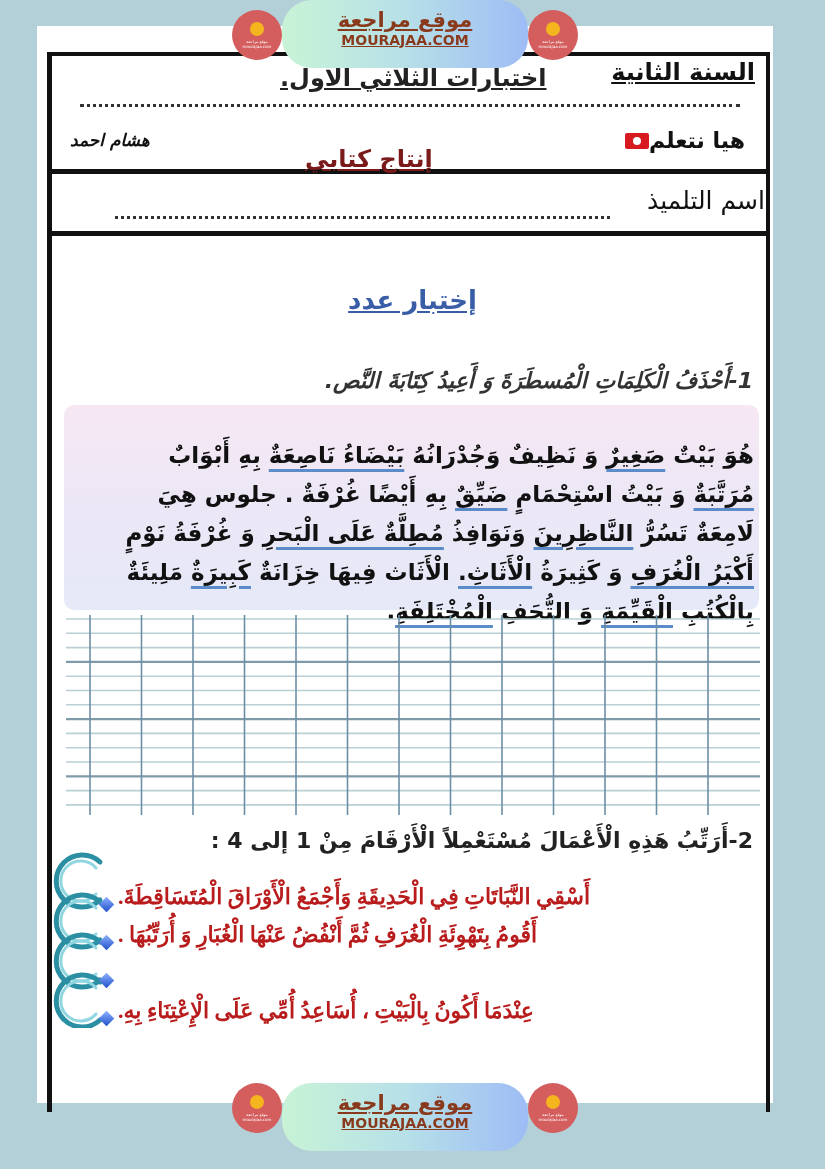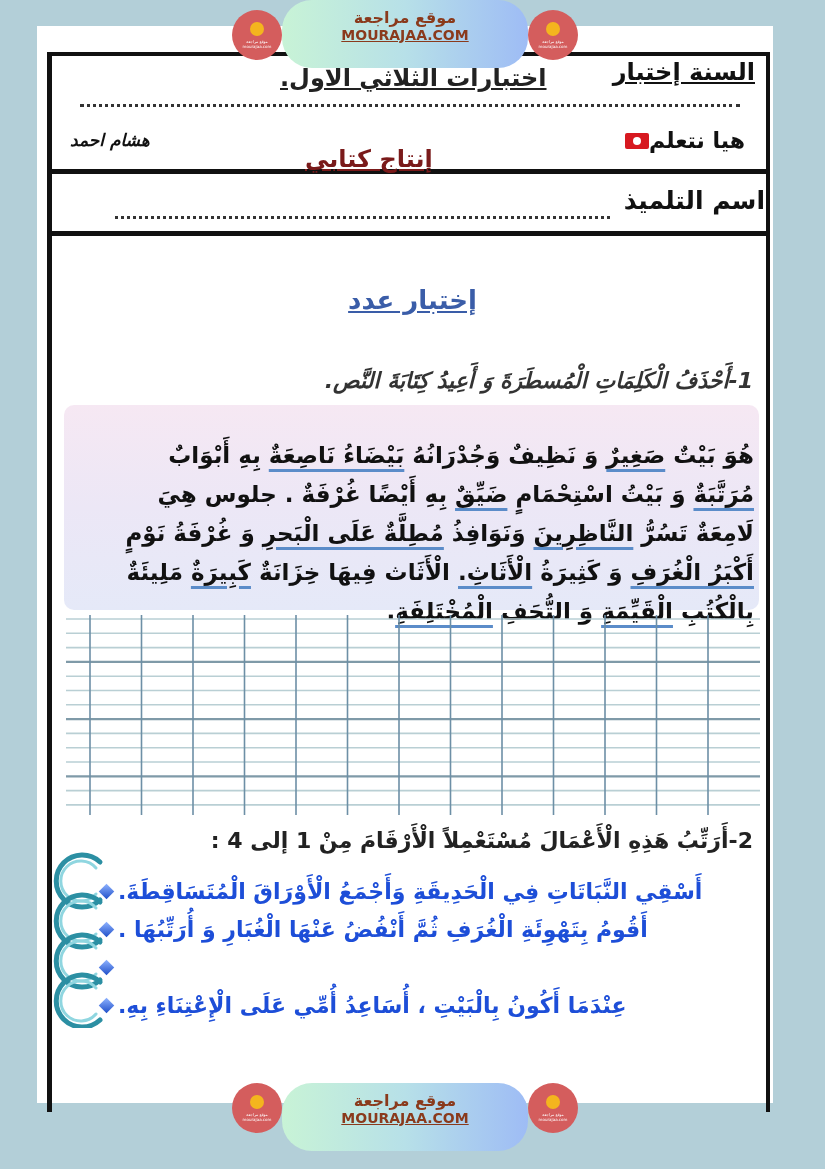--- a/index.html
+++ b/index.html
@@ -10,48 +10,48 @@
   .namebar{position:absolute;left:47px;top:174px;width:723px;height:62px;border-bottom:5px solid #111;box-sizing:border-box;}
   .rtl{direction:rtl;}
   .t-grade{position:absolute;right:70px;top:58px;font-size:24px;font-weight:bold;text-decoration:underline;color:#111;}
   .t-exam{position:absolute;left:280px;top:64px;font-size:24px;font-weight:bold;text-decoration:underline;color:#222;}
   .dots1{position:absolute;left:80px;top:104px;width:660px;border-bottom:3px dotted #333;}
   .t-learn{position:absolute;right:80px;top:128px;font-size:22px;font-weight:bold;color:#111;display:flex;align-items:center;}
   .flag{width:24px;height:16px;background:#d71920;border-radius:2px;position:relative;}
   .flag::after{content:"";position:absolute;left:8px;top:4px;width:8px;height:8px;border-radius:50%;background:#fff;}
   .t-author{position:absolute;left:70px;top:130px;font-size:17px;font-weight:bold;font-style:italic;color:#111;}
   .t-subject{position:absolute;left:305px;top:145px;font-size:24px;font-weight:bold;color:#7a1a1a;text-decoration:underline;}
-  .t-name{position:absolute;right:60px;top:186px;font-size:25px;font-weight:bold;color:#111;}
+  .t-name{position:absolute;right:60px;top:186px;font-size:25px;font-weight:normal;color:#111;}
   .dots2{position:absolute;left:115px;top:216px;width:495px;border-bottom:3px dotted #333;}
   .t-title{position:absolute;left:0;width:825px;top:285px;text-align:center;font-size:26px;font-weight:bold;color:#3a5da8;text-decoration:underline;}
   .q1{position:absolute;right:72px;top:368px;font-size:22px;font-weight:bold;color:#333;font-style:italic;}
   .passage{position:absolute;left:64px;top:405px;width:695px;height:205px;border-radius:10px;background:linear-gradient(180deg,#f6e8f3 0%,#ece7f6 50%,#e5e9f8 100%);}
   .passage-text{position:absolute;left:74px;top:410px;width:680px;font-size:23px;font-weight:bold;line-height:39px;color:#111;text-align:justify;margin-top:26px;}
   .ul{text-decoration:underline;text-decoration-color:#5b8cc9;text-decoration-thickness:3px;text-underline-offset:6px;}
   .grid{position:absolute;left:66px;top:615px;width:694px;height:200px;}
   .q2{position:absolute;right:72px;top:828px;font-size:22px;font-weight:bold;color:#222;}
   .items{position:absolute;right:68px;top:872px;width:660px;}
-  .item{display:flex;flex-direction:row-reverse;align-items:center;gap:6px;height:38px;font-size:22px;font-weight:bold;color:#1d4ed8;white-space:nowrap;}
+  .item{display:flex;flex-direction:row-reverse;align-items:flex-end;gap:6px;height:38px;font-size:22px;font-weight:bold;color:#b91c1c;white-space:nowrap;font-family:Liberation Serif, serif;}
   .diamond{width:11px;height:11px;background:linear-gradient(135deg,#8fb3ff,#1f4fc9);transform:rotate(45deg);flex:none;margin-left:4px;}
   .rings{position:absolute;left:50px;top:848px;width:60px;height:180px;}
   .banner{position:absolute;left:282px;width:246px;height:68px;border-radius:30px;background:linear-gradient(90deg,#c8f3d6 0%,#b7e0e8 50%,#9ebcf5 100%);text-align:center;color:#8a3a1c;font-weight:bold;}
-  .banner .ar{font-size:16px;display:block;margin-top:8px;}
+  .banner .ar{font-size:21px;text-decoration:underline;display:block;margin-top:8px;}
   .banner .en{font-size:14px;text-decoration:underline;display:block;font-family:"DejaVu Sans",sans-serif;}
   .badge{position:absolute;width:50px;height:50px;border-radius:50%;background:#d45d5d;display:flex;flex-direction:column;align-items:center;justify-content:center;}
   .badge .book{width:14px;height:14px;border-radius:50%;background:#f4b51e;}
   .badge .bt{font-size:4px;color:#fff;margin-top:3px;line-height:5px;text-align:center;}
 </style>
 </head>
 <body>
 
 <div class="page"></div>
 <div class="frame"></div>
 
 <div class="hdr"></div>
-<div class="t-grade rtl">السنة إختبار</div>
+<div class="t-grade rtl">السنة الثانية</div>
 <div class="t-exam rtl">اختبارات الثلاثي الاول.</div>
 <div class="dots1"></div>
 <div class="t-learn rtl">
   <span>هيا نتعلم</span>
   <span class="flag"></span>
 </div>
 <div class="t-author rtl">هشام احمد</div>
 <div class="t-subject rtl">إنتاج كتابي</div>
 
 <div class="namebar"></div>

